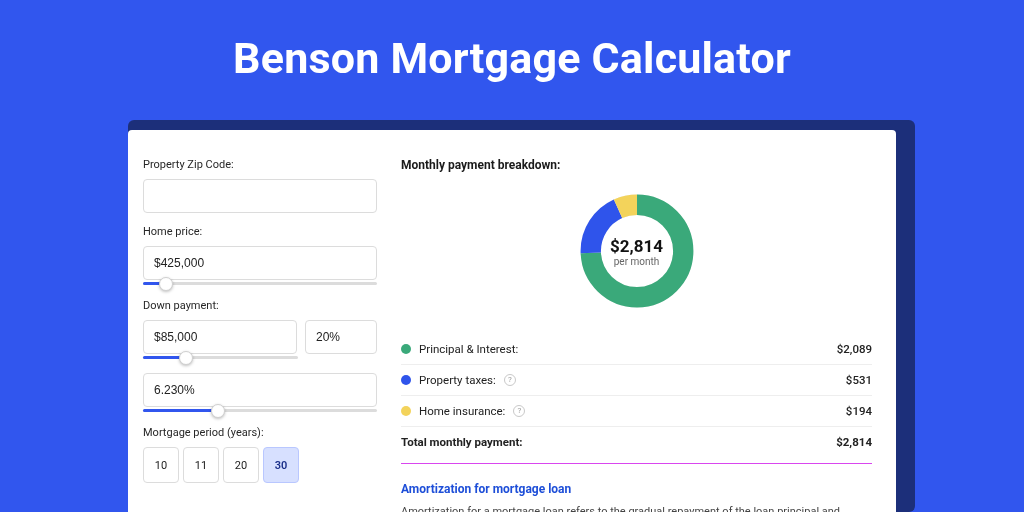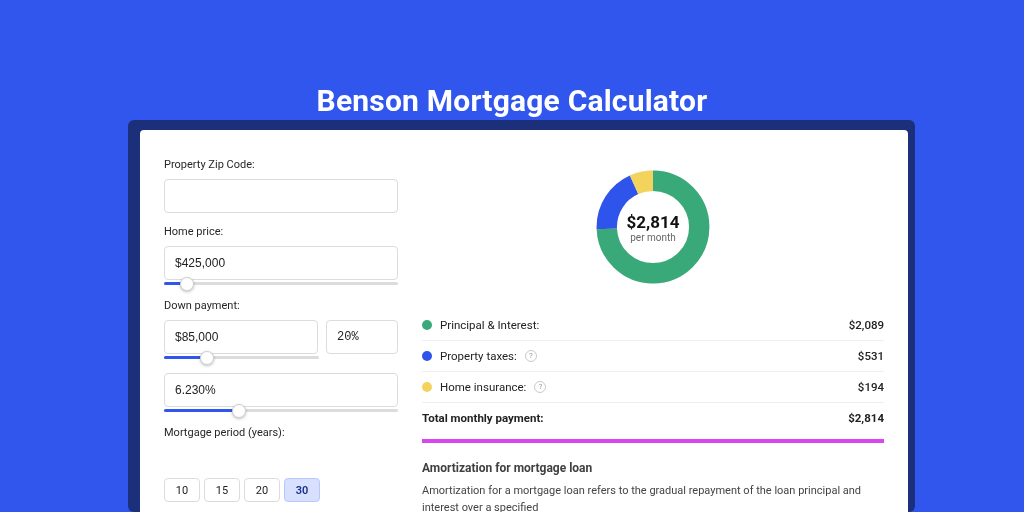--- a/index.html
+++ b/index.html
@@ -1,38 +1,38 @@
 <!DOCTYPE html>
 <html><head>
 <meta charset="utf-8">
 <style>
   * { box-sizing: border-box; margin: 0; padding: 0; }
   html, body { width: 1024px; height: 512px; overflow: hidden; font-family: -apple-system, BlinkMacSystemFont, "Segoe UI", Roboto, Arial, sans-serif; }
   body { background: #3156ee; position: relative; }
 
-  .hero-title { color: #fff; font-size: 30px; font-weight: 700; text-align: center; padding-top: 83px; letter-spacing: 0.2px; }
+  .hero-title { color: #fff; font-size: 43px; font-weight: 700; text-align: center; padding-top: 33px; letter-spacing: 0.2px; }
 
   .card-shadow {
     position: absolute;
     left: 128px;
     top: 120px;
     width: 787px;
     height: 392px;
     background: #1c2f7a;
     border-radius: 6px;
   }
   .card {
     position: absolute;
-    left: 140px;
+    left: 128px;
     top: 130px;
     width: 768px;
     height: 382px;
     background: #fff;
     border-radius: 4px 4px 0 0;
-    padding: 28px 24px 0 24px;
+    padding: 28px 24px 0 15px;
     display: flex;
     gap: 24px;
   }
 
   
   .left { flex: 0 0 234px; }
   .form-label { font-size: 11px; color: #272727; margin-bottom: 8px; display: block; }
   .text-input {
     width: 100%; height: 34px; border: 1px solid #dcdcdc; border-radius: 4px;
     padding: 0 10px; font-size: 12px; color: #222; background: #fff;
@@ -41,27 +41,27 @@
   .slider-track { height: 3px; background: #dcdcdc; position: relative; border-radius: 2px; }
   .slider-fill { position: absolute; left: 0; top: 0; height: 100%; background: #3156ee; border-radius: 2px; }
   .slider-thumb {
     position: absolute; top: 50%; transform: translate(-50%, -50%);
     width: 14px; height: 14px; border-radius: 50%;
     background: #fff; border: 1px solid #d0d0d0;
     box-shadow: 0 1px 3px rgba(0,0,0,0.25);
   }
   .row { display: flex; gap: 8px; }
   .row .main { flex: 1; }
-  .row .pct { flex: 0 0 72px; font-family: Liberation Mono, monospace; }
+  .row .pct { flex: 0 0 72px; }
 
   .period-row { display: flex; gap: 4px; margin-top: 4px; }
   .period-btn {
-    width: 36px; height: 24px; border: 1px solid #dcdcdc; border-radius: 4px;
+    width: 36px; height: 36px; border: 1px solid #dcdcdc; border-radius: 4px;
     background: #fff; font-size: 11px; color: #222; display: flex;
-    align-items: center; justify-content: center; cursor: pointer; margin-top: 31px;
+    align-items: center; justify-content: center; cursor: pointer;
   }
   .period-btn.active { background: #d7e0ff; border-color: #b9c7ff; color: #1a2f8a; font-weight: 600; }
 
   .fg { margin-bottom: 0; }
   .spacer-after-input { height: 12px; }
 
   
   .right { flex: 1; }
   .section-title { font-size: 12px; font-weight: 700; color: #1b1b1b; border-top: 0; margin-bottom: 10px; }
 
@@ -85,21 +85,21 @@
   .dot.yellow{ background: #f3d35b; }
   .legend-right { font-weight: 500; margin-left: 25px; }
   .legend-row.total .legend-right { font-weight: 700; }
   .legend-row.total .label { font-weight: 700; }
   .info-icon {
     display: inline-flex; align-items: center; justify-content: center;
     width: 12px; height: 12px; border: 1px solid #c9c9c9; border-radius: 50%;
     font-size: 8px; color: #9a9a9a; line-height: 1;
   }
 
-  .amort-title { font-size: 12px; font-weight: 700; color: #404040; padding: 18px 0 8px; border-top: 4px solid #d946ef; margin-top: 6px;}
+  .amort-title { font-size: 12px; font-weight: 700; color: #1d4ed8; padding: 18px 0 8px; border-top: 1px solid #d946ef; margin-top: 6px;}
   .amort-body { font-size: 11px; color: #444; line-height: 1.5; }
 </style>
 </head>
 <body>
 
 <h1 class="hero-title">Benson Mortgage Calculator</h1>
 
 <div class="card-shadow"></div>
 
 <div class="card">
@@ -144,29 +144,30 @@
             <div class="slider-fill" style="width:32%"></div>
           </div>
         <div class="slider-thumb" style="left:32%"></div>
       </div>
     </div>
 
     <div class="fg">
       <label class="form-label">Mortgage period (years):</label>
       <div class="period-row">
         <div class="period-btn">10</div>
-        <div class="period-btn">15</div>
+        <div class="period-btn">11</div>
         <div class="period-btn">20</div>
         <div class="period-btn active">30</div>
       </div>
     </div>
 
   </div>
 
   <div class="right">
+    <div class="section-title">Monthly payment breakdown:</div>
 
     <div class="donut-wrap">
       <div class="donut">
         <svg viewBox="0 0 42 42">
           <circle cx="21" cy="21" r="15.915" fill="none" stroke="#eeeeee" stroke-width="7"></circle>
           <circle cx="21" cy="21" r="15.915" fill="none" stroke="#3aa97a" stroke-width="7" stroke-dasharray="74.24 25.76" stroke-dashoffset="0"></circle>
           <circle cx="21" cy="21" r="15.915" fill="none" stroke="#2f54eb" stroke-width="7" stroke-dasharray="18.87 81.13" stroke-dashoffset="-74.24"></circle>
           <circle cx="21" cy="21" r="15.915" fill="none" stroke="#f3d35b" stroke-width="7" stroke-dasharray="6.89 93.11" stroke-dashoffset="-93.11"></circle>
         </svg>
         <div class="donut-center">

